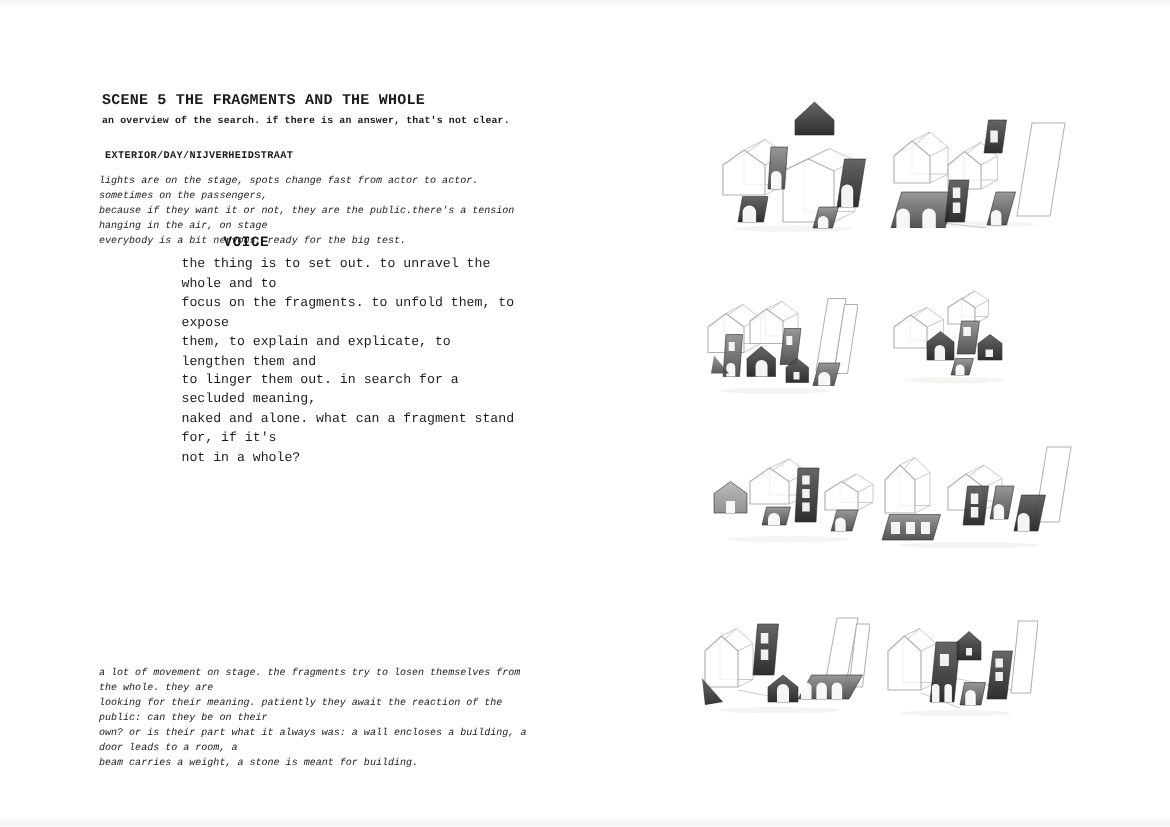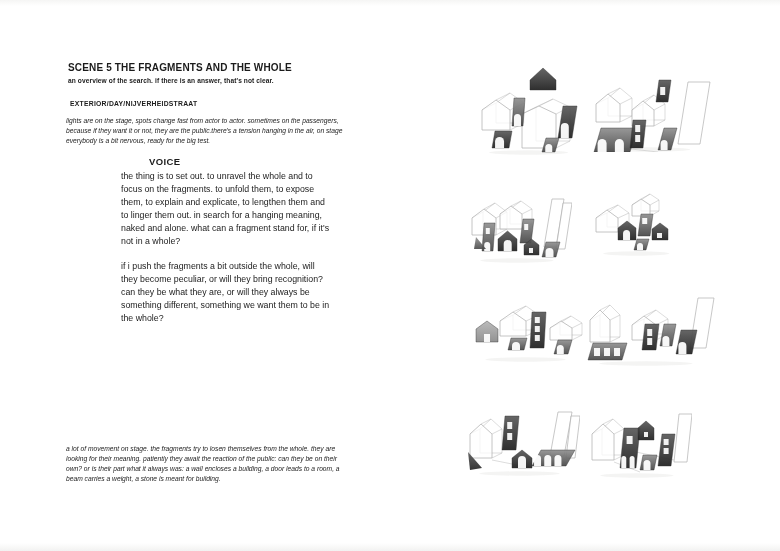--- a/index.html
+++ b/index.html
@@ -1,19 +1,19 @@
 <!DOCTYPE html>
 <html><head>
 <meta charset="utf-8">
 <style>
   html,body{margin:0;padding:0;background:#ffffff;}
   .page{
     position:relative;width:780px;height:551px;overflow:hidden;
     background:#ffffff;color:#1b1b1b;
-    font-family:Liberation Sans, sans-serif;
+    font-family:Liberation Mono, monospace;
   }
   .page::after{ 
     content:"";position:absolute;left:0;right:0;bottom:0;height:8px;
     background:linear-gradient(#ffffff,#f2f2f1);pointer-events:none;
   }
   .page::before{ 
     content:"";position:absolute;left:0;right:0;top:0;height:6px;
     background:linear-gradient(#f5f5f4,#ffffff);pointer-events:none;
   }
   .abs{position:absolute;margin:0;}
@@ -50,28 +50,23 @@
   <p class="abs direction top">lights are on the stage, spots change fast from actor to actor. sometimes on the passengers,
 because if they want it or not, they are the public.there's a tension hanging in the air, on stage
 everybody is a bit nervous, ready for the big test.</p>
 
   <div class="abs voice-label">VOICE</div>
 
   <div class="abs voice-col">
     <p>the thing is to set out. to unravel the whole and to
 focus on the fragments. to unfold them, to expose
 them, to explain and explicate, to lengthen them and
-to linger them out. in search for a hanging meaning,
+to linger them out. in search for a secluded meaning,
 naked and alone. what can a fragment stand for, if it's
 not in a whole?</p>
-    <p>if i push the fragments a bit outside the whole, will
-they become peculiar, or will they bring recognition?
-can they be what they are, or will they always be
-something different, something we want them to be in
-the whole?</p>
   </div>
 
   <p class="abs direction bottom">a lot of movement on stage. the fragments try to losen themselves from the whole. they are
 looking for their meaning. patiently they await the reaction of the public: can they be on their
 own? or is their part what it always was: a wall encloses a building, a door leads to a room, a
 beam carries a weight, a stone is meant for building.</p>
 
   <div class="sketch-grid">
     <figure class="sketch s1">
         <svg viewBox="0 0 110 95" preserveAspectRatio="xMidYMid meet">

